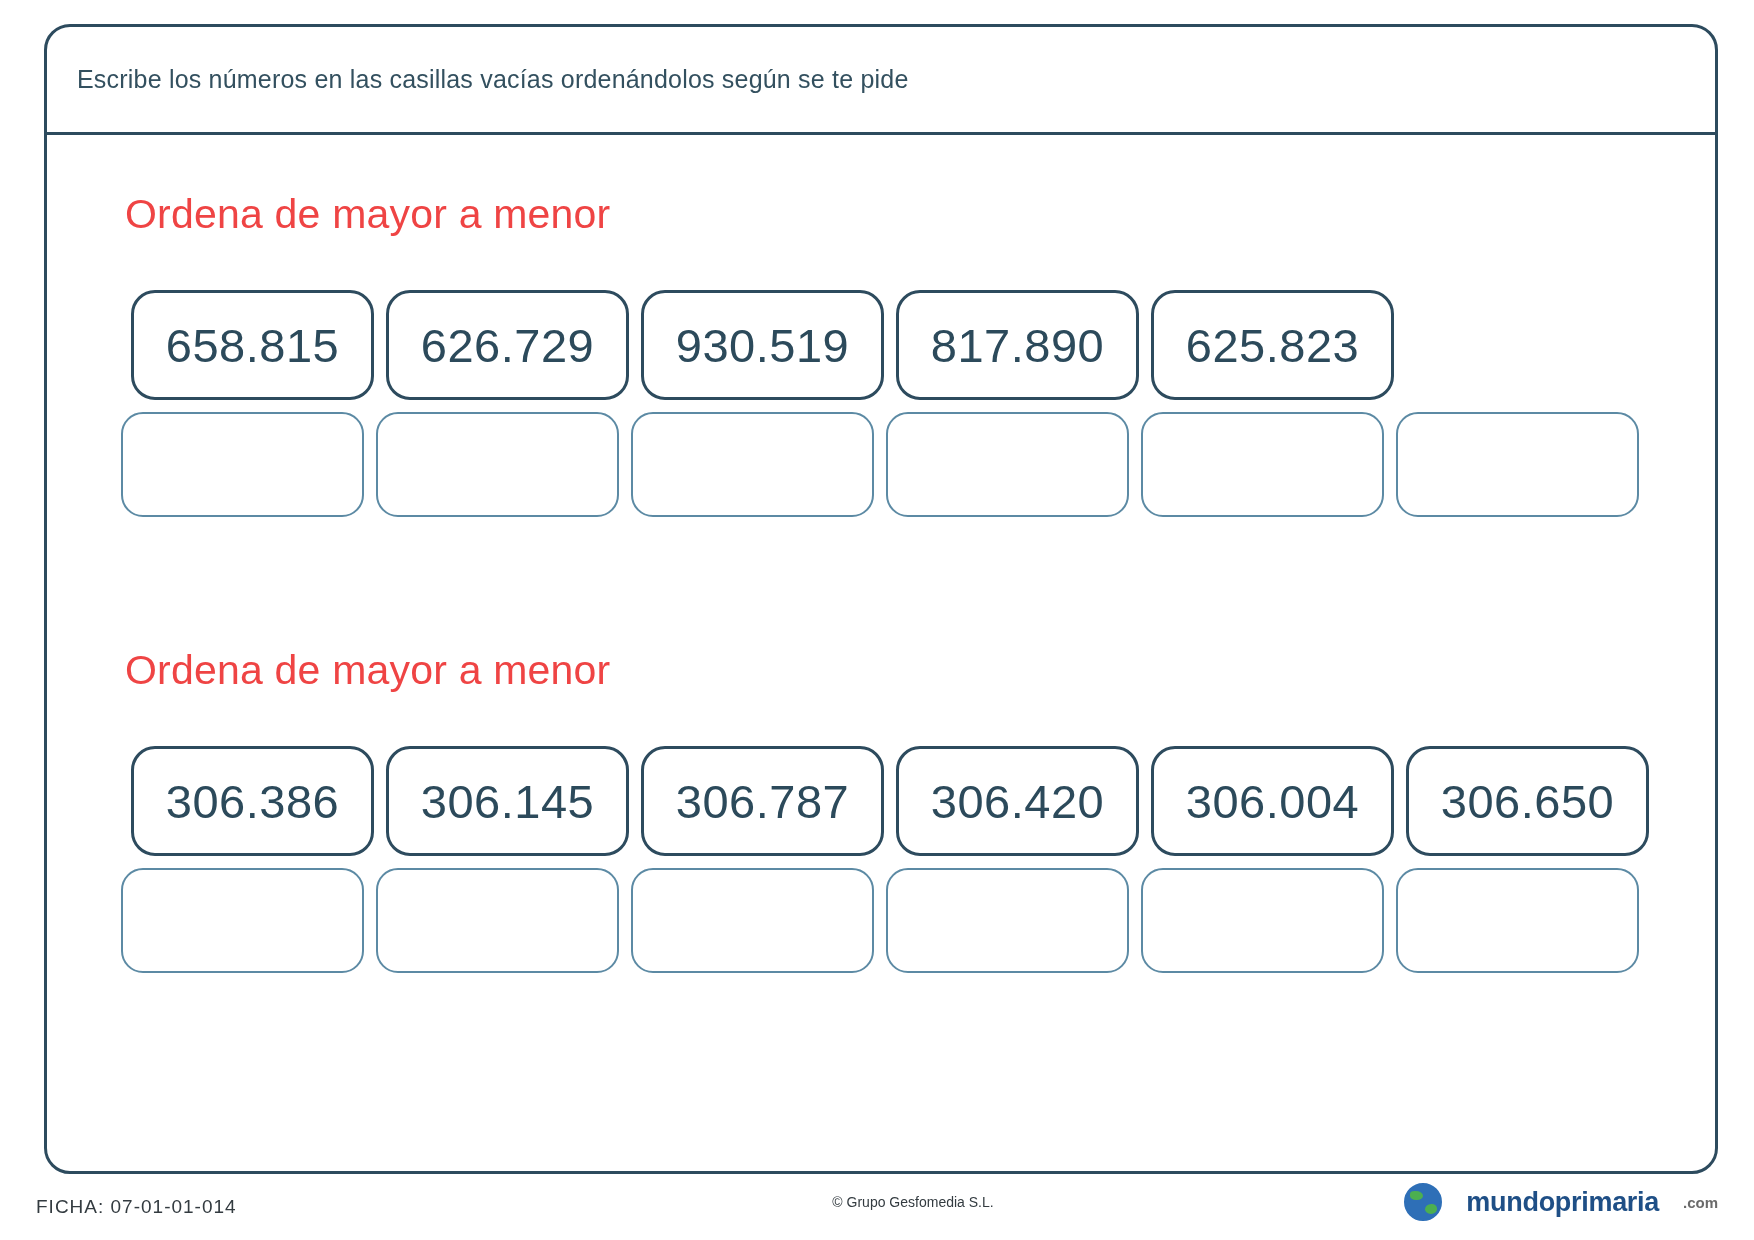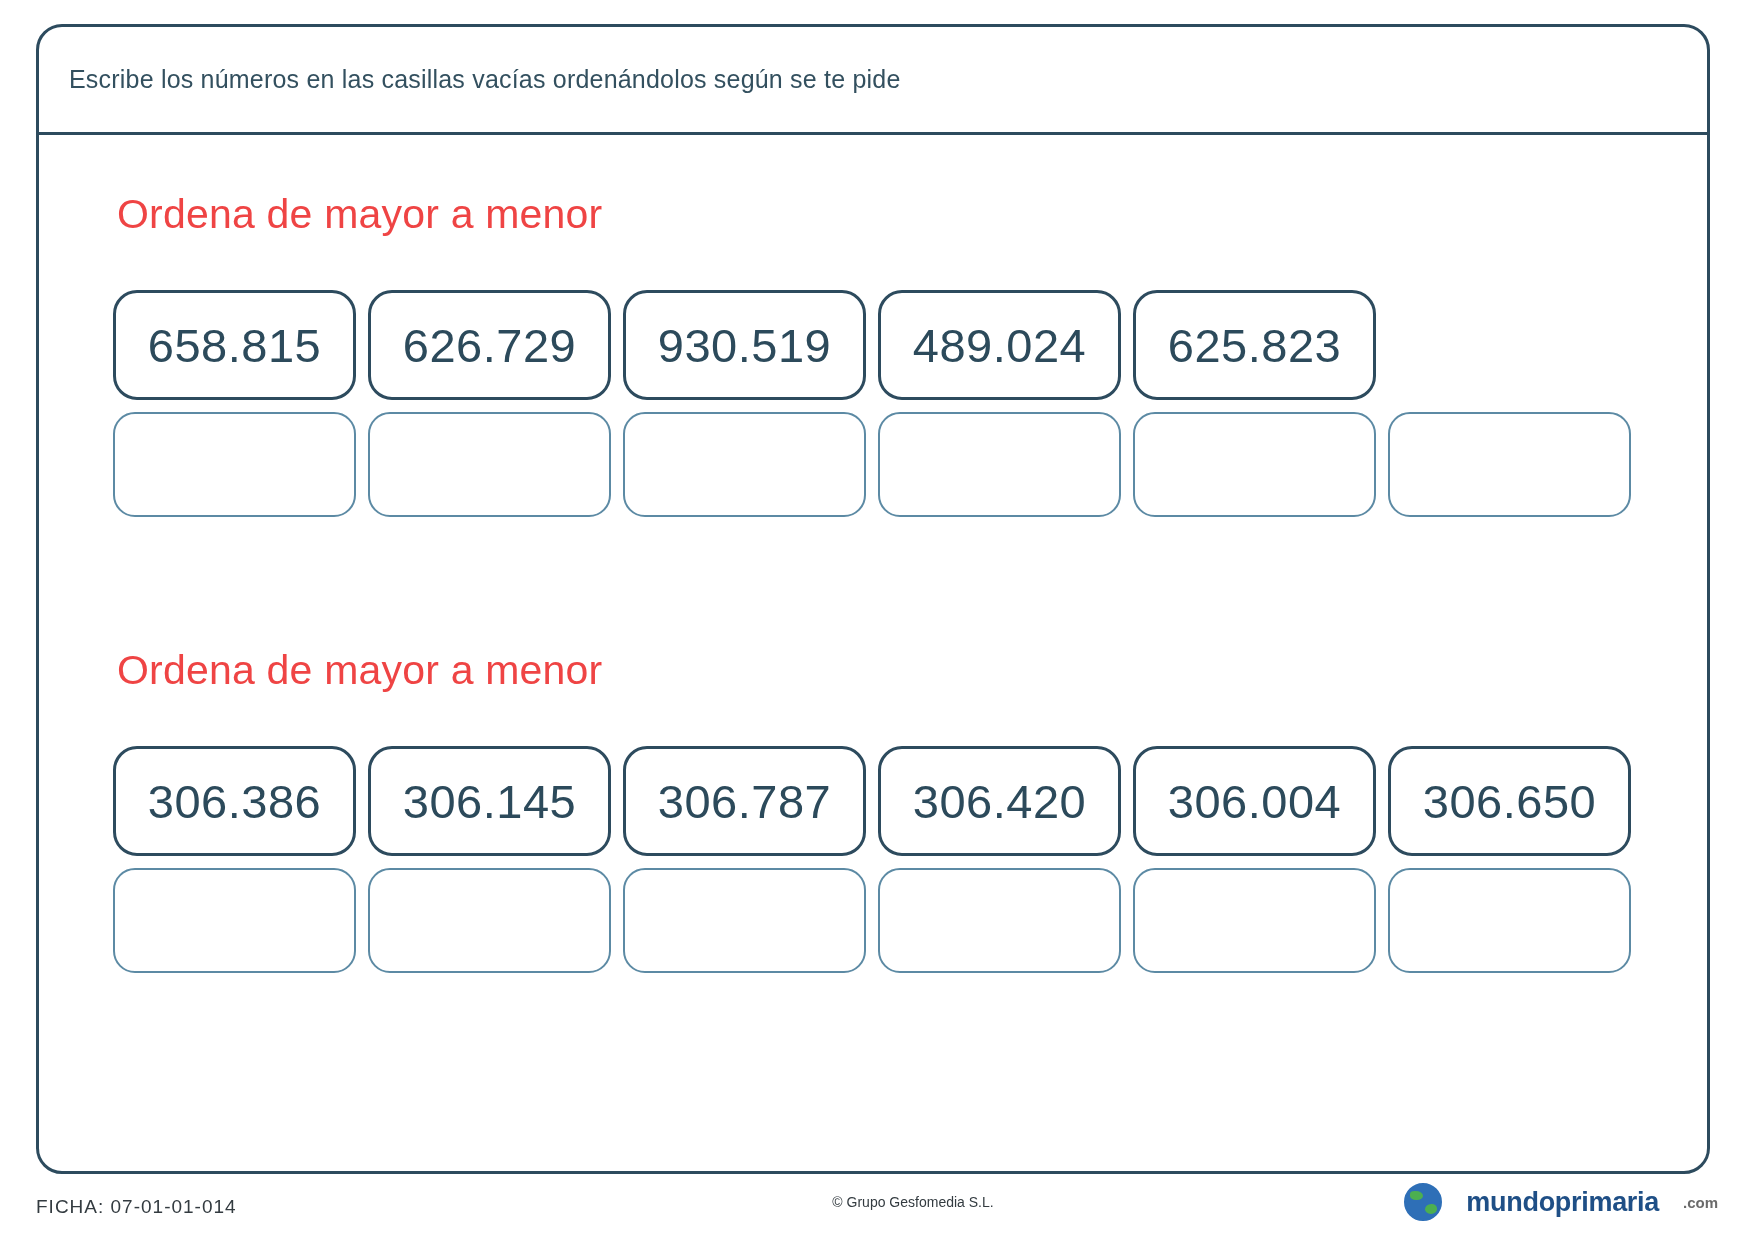--- a/index.html
+++ b/index.html
@@ -11,21 +11,21 @@
     width: 1754px;
     height: 1240px;
     font-family: "Liberation Sans", sans-serif;
     color: #2e4756;
     position: relative;
     overflow: hidden;
   }
 
   .sheet {
     position: absolute;
-    left: 36px;
+    left: 44px;
     top: 24px;
     width: 1674px;
     height: 840px;
     box-sizing: border-box;
   }
 
   .card {
     position: absolute;
     left: 0;
     top: 0;
@@ -72,21 +72,21 @@
   .section-title {
     font-size: 41px;
     color: #ef4444;
     margin: 0 0 52px 22px;
     letter-spacing: 0.2px;
   }
 
   .row {
     display: flex;
     gap: 12px;
-    margin-left: 18px;
+    margin-left: 28px;
   }
 
   .cell {
     width: 243px;
     height: 110px;
     box-sizing: border-box;
     border: 3px solid #2d4b5e;
     border-radius: 24px;
     display: flex;
     align-items: center;
@@ -205,21 +205,21 @@
     </div>
 
     <div class="body-area">
 
       <div class="section">
         <div class="section-title">Ordena de mayor a menor</div>
         <div class="row">
           <div class="cell">658.815</div>
           <div class="cell">626.729</div>
           <div class="cell">930.519</div>
-          <div class="cell">489.024</div>
+          <div class="cell">817.890</div>
           <div class="cell">625.823</div>
         </div>
         <div class="row-answers">
           <div class="answer-cell"></div>
           <div class="answer-cell"></div>
           <div class="answer-cell"></div>
           <div class="answer-cell"></div>
           <div class="answer-cell"></div>
           <div class="answer-cell"></div>
         </div>

